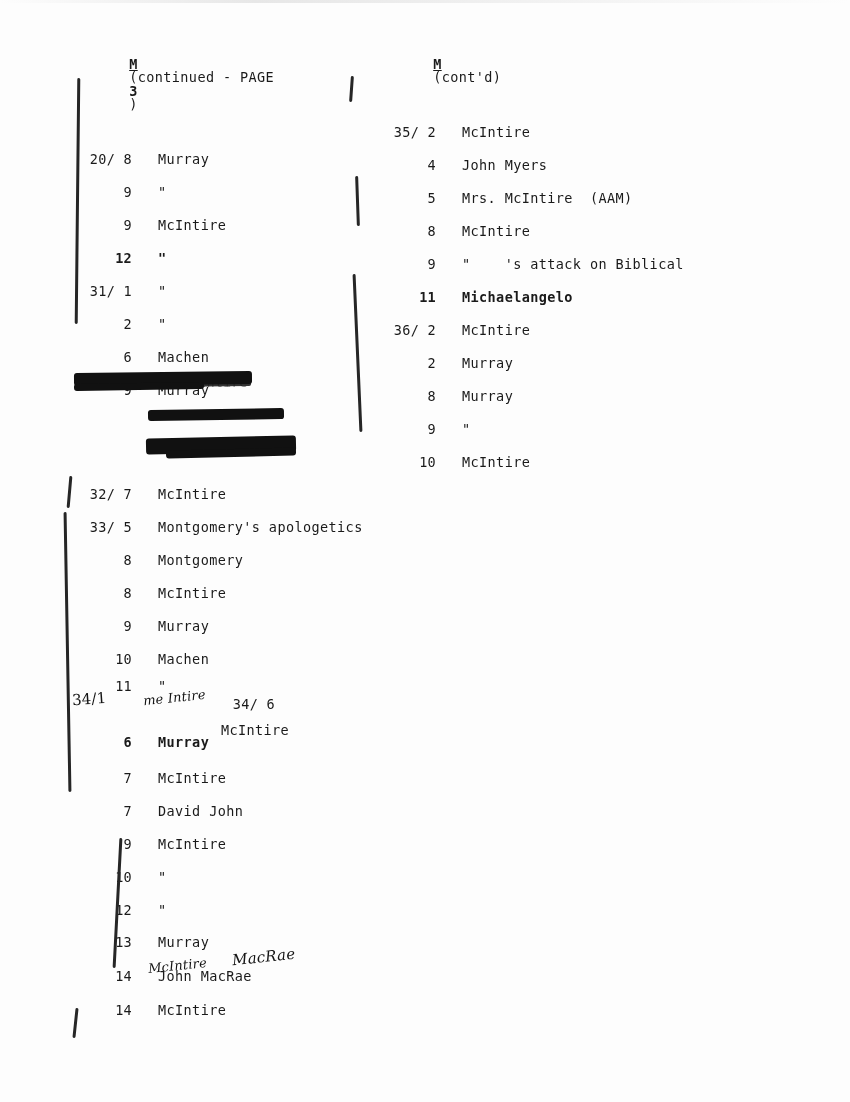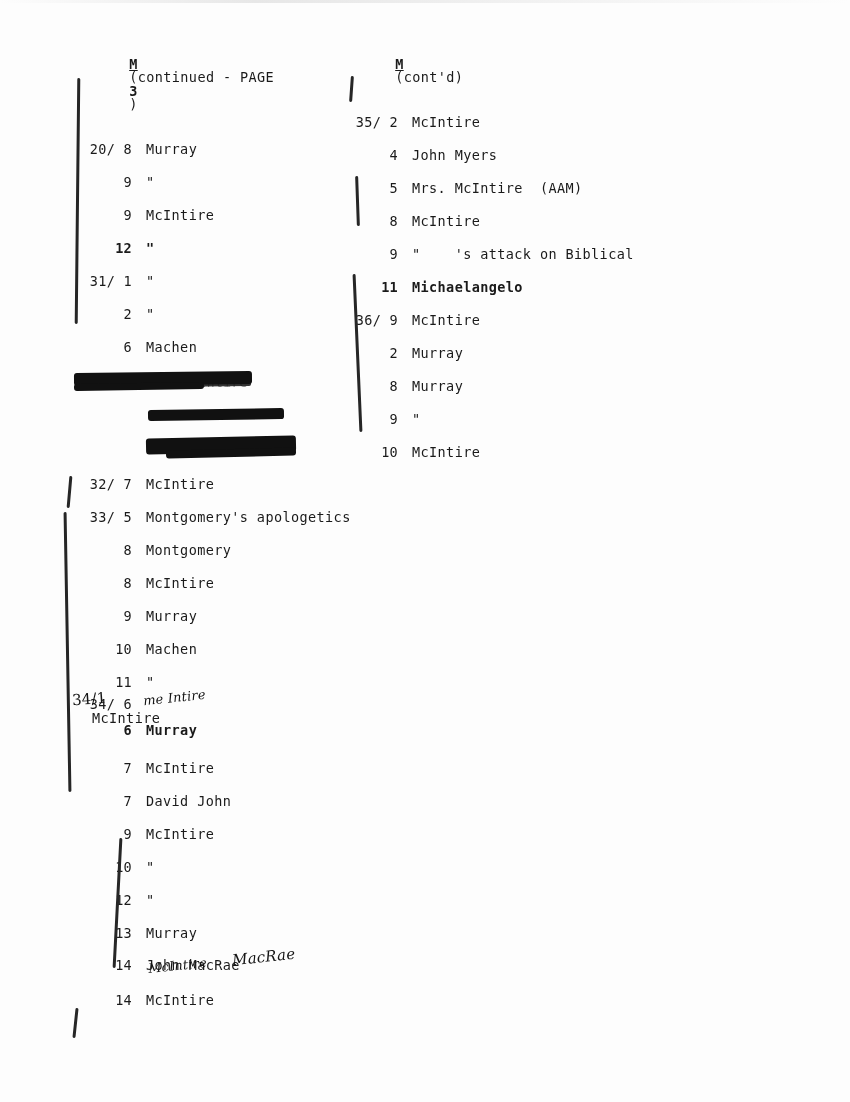--- a/index.html
+++ b/index.html
@@ -23,43 +23,44 @@
     position: absolute;
     left: 0; top: 0; width: 850px; height: 3px;
     background: linear-gradient(90deg, rgba(210,210,210,0.0) 0%, rgba(190,190,190,0.35) 30%, rgba(190,190,190,0.15) 70%, rgba(210,210,210,0.0) 100%);
   }
   .col {
     position: absolute;
     font-size: 13.5px;
     line-height: 1;
   }
   .col-left { left: 78px; top: 44px; width: 330px; }
-  .col-right { left: 344px; top: 44px; width: 340px; }
+  .col-right { left: 382px; top: 44px; width: 340px; }
 
   .hdr {
     position: relative;
     font-size: 13.5px;
     letter-spacing: 0.4px;
     white-space: pre;
     margin-bottom: 18px;
   }
   .hdr .m {
     text-decoration: underline;
     font-weight: bold;
   }
   .hdr .pg {
     font-weight: bold;
   }
 
   .row {
     position: relative;
     display: flex;
-    align-items: flex-start;
+    align-items: center;
     height: 33px;
     white-space: pre;
+    gap: 12px;
   }
   .num {
     display: inline-block;
     width: 54px;
     text-align: right;
     font-size: 13.5px;
     letter-spacing: 0.3px;
   }
   .txt {
     display: inline-block;
@@ -292,21 +293,21 @@
     </div>
     <div class="row">
       <span class="num">9</span>
       <span class="txt">"    's attack on Biblical</span>
     </div>
     <div class="row bold">
       <span class="num">11</span>
       <span class="txt">Michaelangelo</span>
     </div>
     <div class="row">
-      <span class="num">36/ 9</span>
+      <span class="num">36/ 2</span>
       <span class="txt">McIntire</span>
     </div>
     <div class="row">
       <span class="num">2</span>
       <span class="txt">Murray</span>
     </div>
     <div class="row">
       <span class="num">8</span>
       <span class="txt">Murray</span>
     </div>

